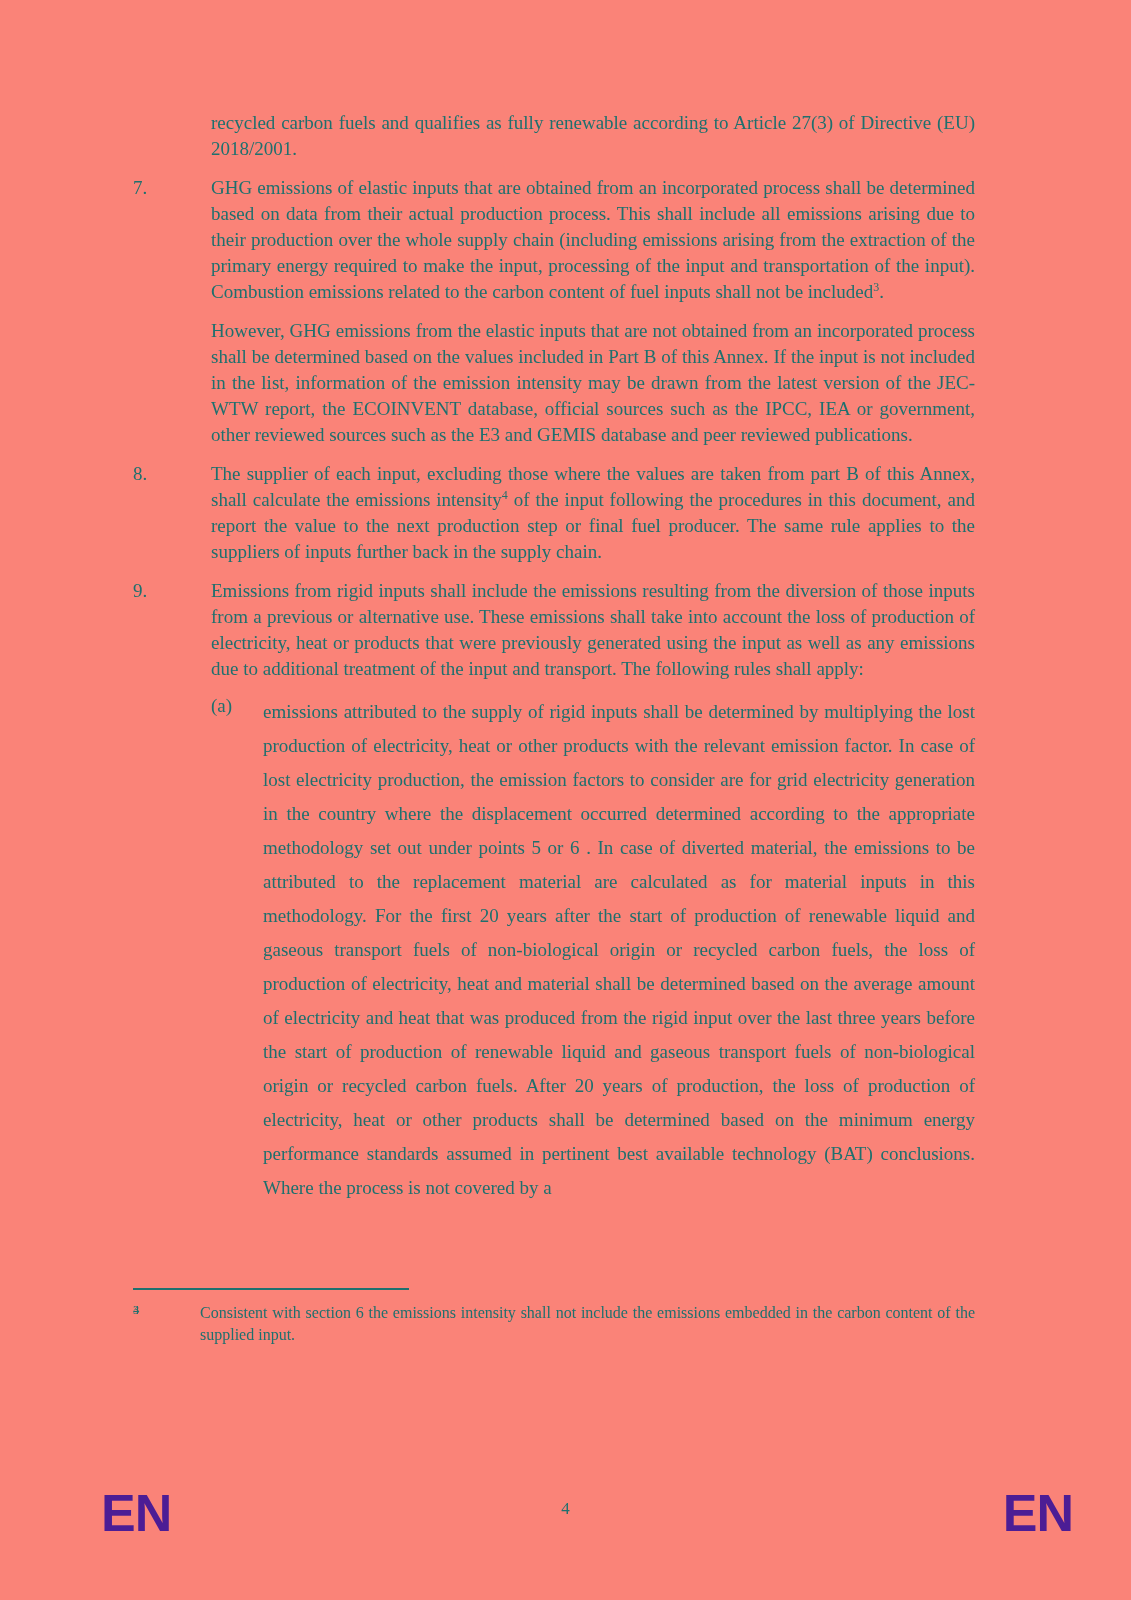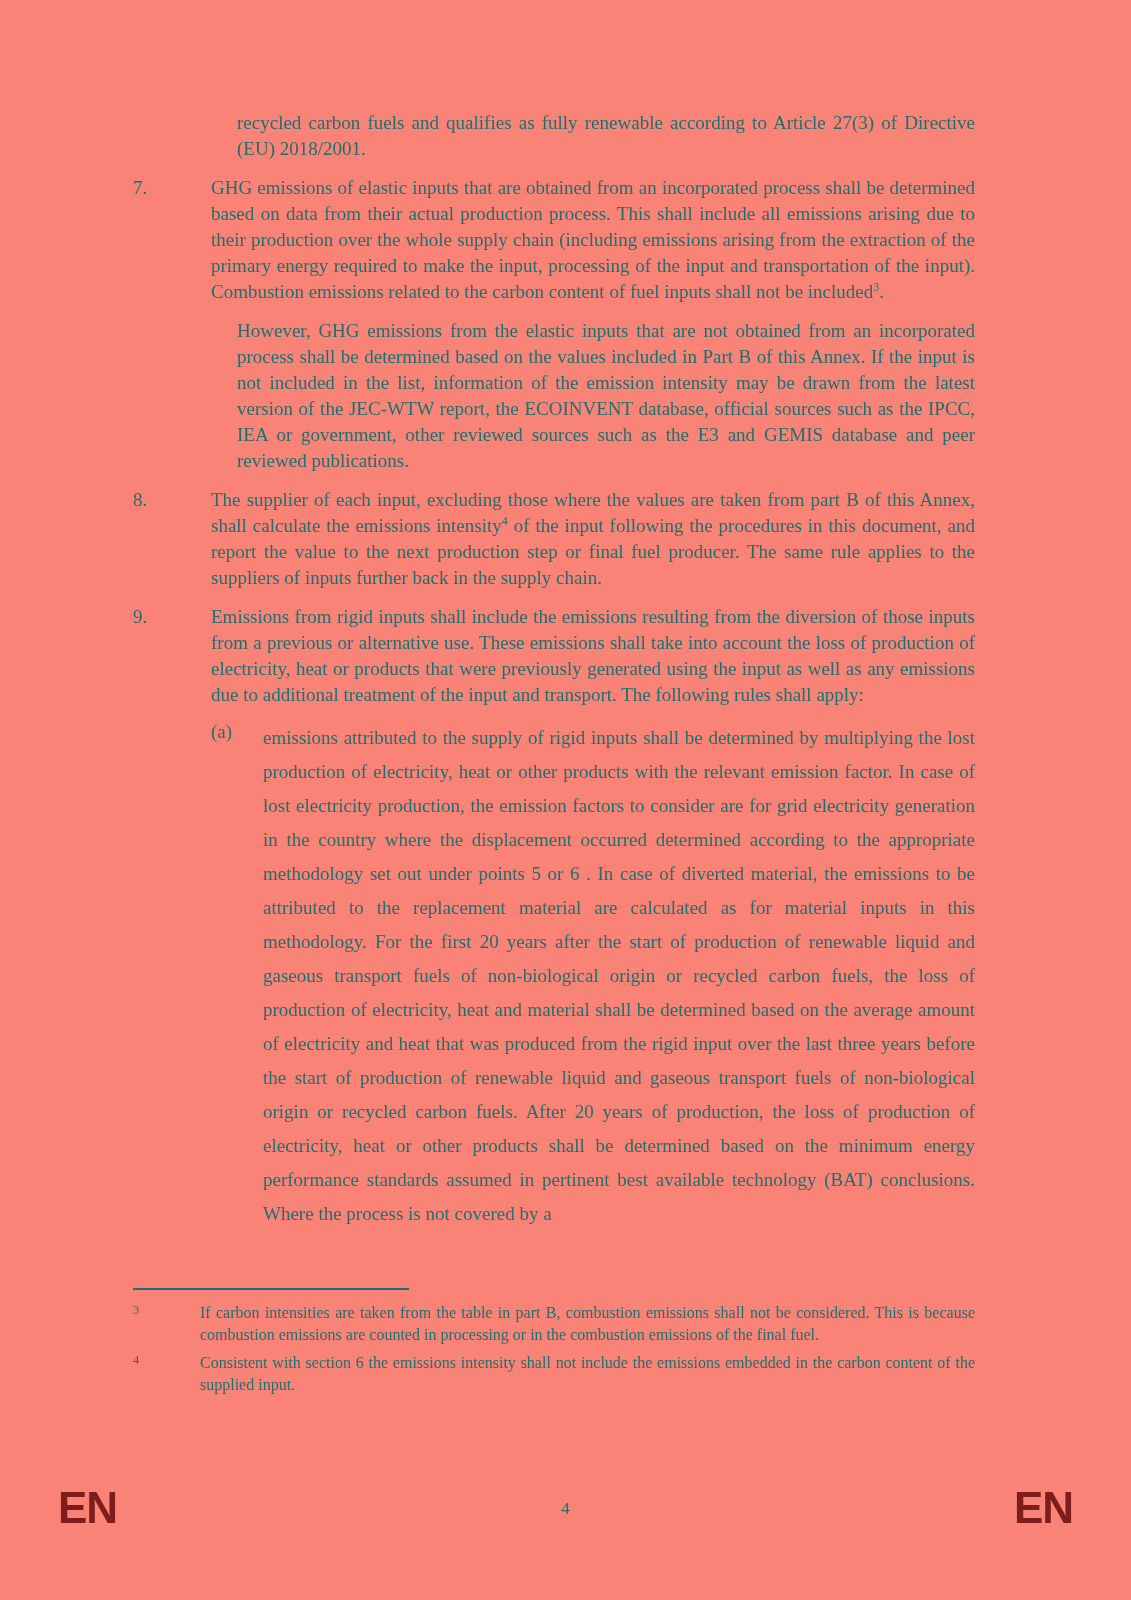--- a/index.html
+++ b/index.html
@@ -19,21 +19,21 @@
     position: absolute;
     left: 133px;
     top: 110px;
     width: 842px;
   }
   .para {
     text-align: justify;
     line-height: 26px;
     margin-bottom: 13px;
   }
-  .indent-block { margin-left: 104px; }
+  .indent-block { margin-left: 78px; }
   .numbered { position: relative; padding-left: 78px; }
   .num-label { position: absolute; left: 0; top: 0; }
   .sub-item { display: flex; margin-left: 78px; }
   .sub-label { width: 52px; flex-shrink: 0; }
   .sub-body { flex: 1; text-align: justify; line-height: 34px; }
   sup.fn-ref { font-size: 12px; line-height: 0; vertical-align: super; }
   .footnotes {
     position: absolute;
     left: 133px;
     top: 1288px;
@@ -56,23 +56,24 @@
     position: absolute;
     left: 0;
     top: -3px;
     font-size: 12.5px;
   }
   .footer-en {
     position: absolute;
     top: 1483px;
     font-family: "Liberation Sans", sans-serif;
     font-weight: bold;
-    font-size: 44px;
+    font-size: 52px;
     letter-spacing: -1px;
-    color: #7f1d1d;
+    color: #4c1d95;
+    margin-left: 43px;
   }
   .en-left { left: 58px; }
   .en-right { right: 58px; }
   .page-number {
     position: absolute;
     top: 1499px;
     left: 0;
     width: 100%;
     text-align: center;
     font-size: 17px;
@@ -109,21 +110,20 @@
       <p class="sub-body">emissions attributed to the supply of rigid inputs shall be determined by multiplying the lost production of electricity, heat or other products with the relevant emission factor. In case of lost electricity production, the emission factors to consider are for grid electricity generation in the country where the displacement occurred determined according to the appropriate methodology set out under points 5 or 6 . In case of diverted material, the emissions to be attributed to the replacement material are calculated as for material inputs in this methodology. For the first 20 years after the start of production of renewable liquid and gaseous transport fuels of non-biological origin or recycled carbon fuels, the loss of production of electricity, heat and material shall be determined based on the average amount of electricity and heat that was produced from the rigid input over the last three years before the start of production of renewable liquid and gaseous transport fuels of non-biological origin or recycled carbon fuels. After 20 years of production, the loss of production of electricity, heat or other products shall be determined based on the minimum energy performance standards assumed in pertinent best available technology (BAT) conclusions. Where the process is not covered by a</p>
     </div>
 
   </div>
 
   <div class="footnotes">
     <div class="fn-rule"></div>
 
     <div class="footnote">
       <span class="fn-marker">3</span>
-      <span>If carbon intensities are taken from the table in part B, combustion emissions shall not be considered. This is because combustion emissions are counted in processing or in the combustion emissions of the final fuel.</span>
     </div>
 
     <div class="footnote">
       <span class="fn-marker">4</span>
       <span>Consistent with section 6 the emissions intensity shall not include the emissions embedded in the carbon content of the supplied input.</span>
     </div>
   </div>
 
   <span class="footer-en en-left">EN</span>
 

